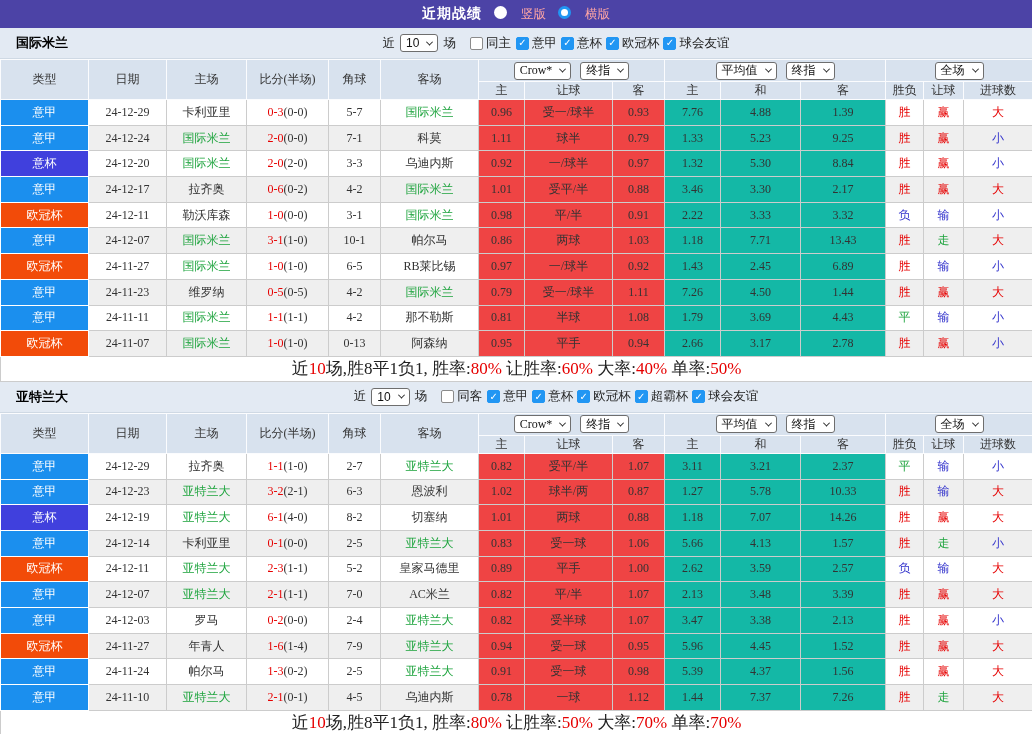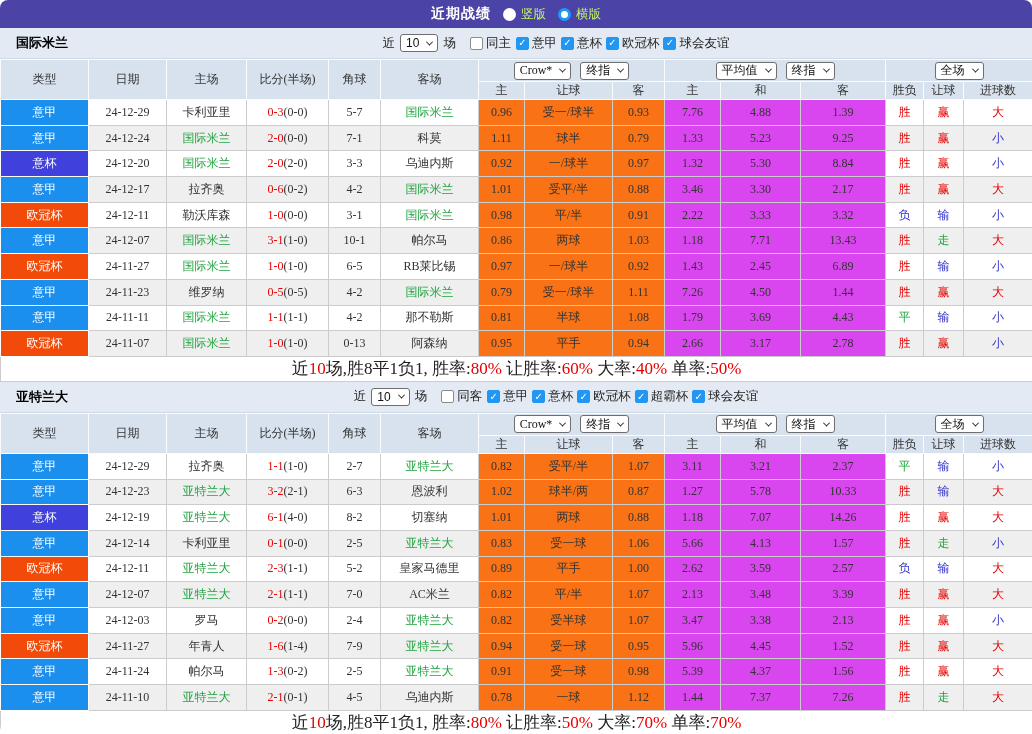--- a/index.html
+++ b/index.html
@@ -1,22 +1,22 @@
 <!DOCTYPE html>
 <html><head>
 <meta charset="utf-8">
 <style>
   * { box-sizing: border-box; }
   body { margin:0; background:#fff; font-family:"Liberation Sans","DejaVu Sans",sans-serif; }
-  .page { width:1032px; height:734px; overflow:hidden; background:#fff;border-radius:8px; }
+  .page { width:1032px; height:734px; overflow:hidden; background:#fff; }
 
   
   .titlebar { height:28px; background:#4c43a6; display:flex; align-items:center; justify-content:center; gap:12px; color:#fff; }
   .titlebar .title { font-weight:bold; font-size:14px; letter-spacing:1px; }
-  .radio-label { display:inline-flex; align-items:center; gap:5px; font-size:12.5px; color:#bef264; cursor:pointer; }
+  .radio-label { display:inline-flex; align-items:flex-start; gap:14px; font-size:12.5px; color:#fca5a5; cursor:pointer; }
   .radio { width:13px; height:13px; border-radius:50%; background:#fff; display:inline-block; }
   .radio.selected { width:13px; height:13px; border:3.5px solid #2196f3; background:#fff; }
 
   
   .team-row { position:relative; height:31px; background:#e3eaf3; display:flex; align-items:center; justify-content:center; border-bottom:1px solid #cfd9e4; }
   .team-name { position:absolute; left:16px; font-size:13px; font-weight:bold; color:#000; }
   .filters { display:flex; align-items:center; gap:5px; font-size:12.5px; color:#222; transform:translateX(40px); }
 
   .select { display:inline-flex; align-items:center; background:#fff; border:1px solid #6e6e6e; border-radius:3px; padding:0 5px; font-size:12px; gap:8px; height:18px; color:#111; cursor:pointer; }
   .caret { width:5px; height:5px; border-right:1.6px solid #222; border-bottom:1.6px solid #222; transform:rotate(45deg) translate(-1px,-1px); display:inline-block; }
@@ -29,22 +29,22 @@
   
   .grid { width:1032px; border-collapse:collapse; table-layout:fixed; font-size:12px; color:#333;font-family:Liberation Serif, serif; }
   .grid th { background:#d8e2ee; border:1px solid #fbfcfe; font-weight:normal; color:#333; padding:0; }
   .h1 th { height:22px; }
   .h2 th { height:18px; }
   .hsel { background:#d8e2ee;margin-left:10px; }
   .hsel .select { margin:0 3px; }
   .grid td { border:1px solid #ccc; text-align:center; height:25.7px; padding:0; overflow:hidden; white-space:nowrap; }
   tbody tr:nth-child(odd) td { background:#fff; }
   tbody tr:nth-child(even) td { background:#efefef; }
-  tbody tr td.c-odds { background:#f97316; }
-  tbody tr td.c-avg { background:#d946ef; }
+  tbody tr td.c-odds { background:#ef4444; }
+  tbody tr td.c-avg { background:#14b8a6; }
   .c-league { color:#fff; border-color:#fff !important; }
   .c-team.focal { color:#1ea43e; }
   .c-score .ft { color:#e60000; }
   .c-score .ht { color:#333; }
   .summary td { height:25px; background:#fff; font-size:17px; color:#222; border:1px solid #ccc; }
   .summary .red { color:#e60000; }
 </style>
 </head>
 <body>
 

